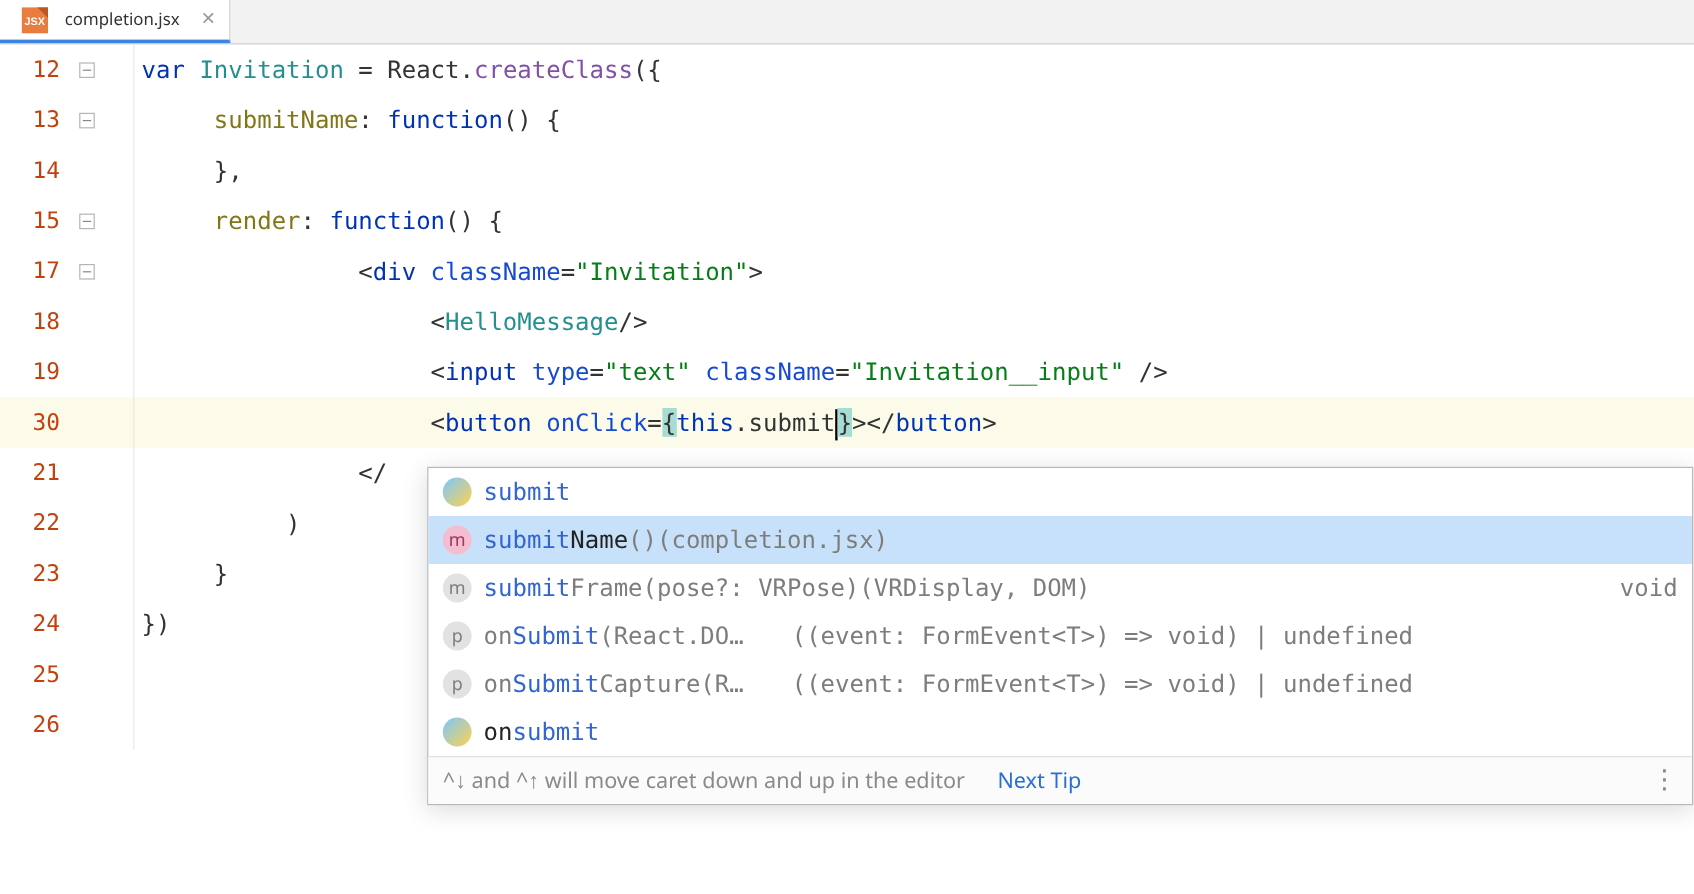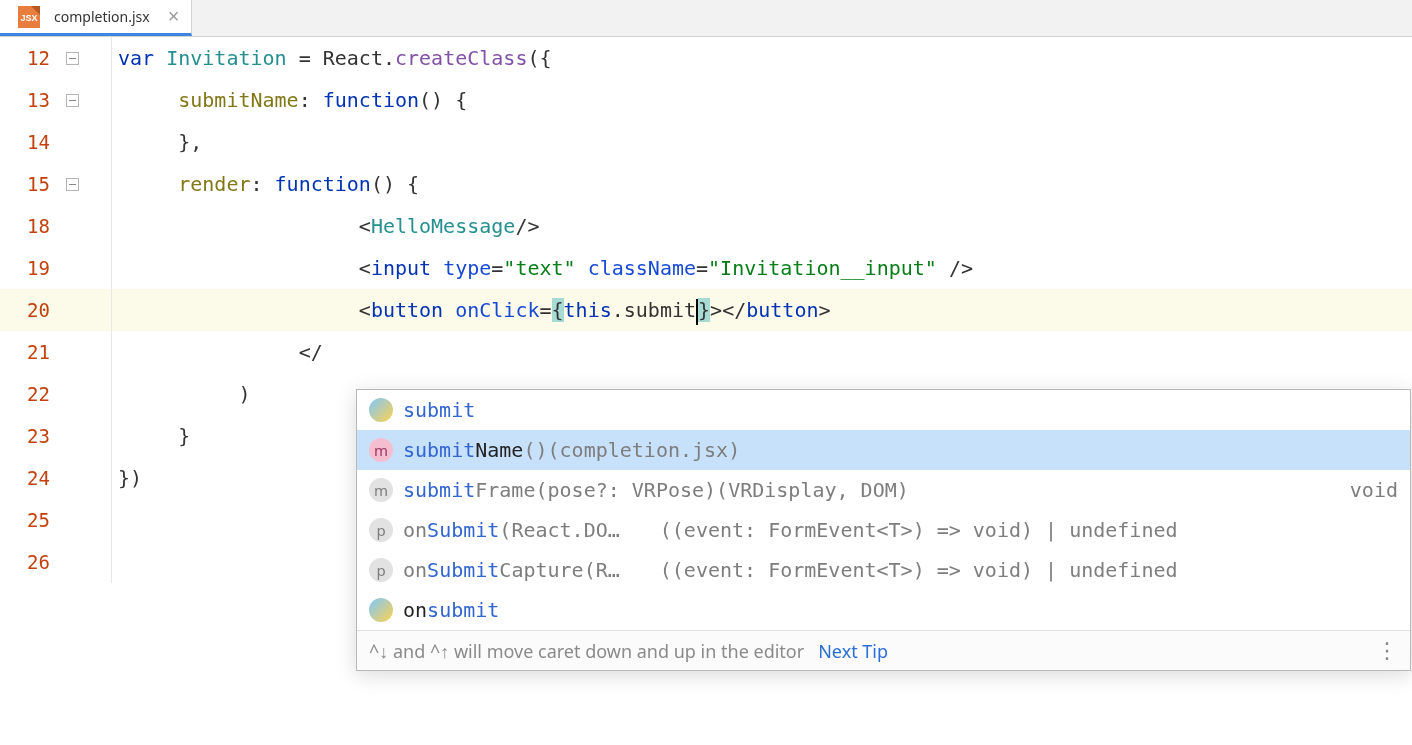--- a/index.html
+++ b/index.html
@@ -127,21 +127,21 @@
 .pop-mid { color: #7d7d7d; margin-left: 30px; }
 .pop-right { color: #7d7d7d; margin-left: auto; }
 .pop-rest-grey { color: #7d7d7d; }
 .popup-footer {
   display: flex;
   align-items: center;
   height: 40px;
   padding: 0 12px;
   border-top: 1px solid #e0e0e0;
   background: #fbfbfb;
-  gap: 8px;
+  gap: 21px;
 }
 .footer-text { font-family: system-ui, sans-serif; font-size: 18px; color: #8a8a8a; }
 .footer-link { font-family: system-ui, sans-serif; font-size: 18px; color: #2a6fd4; margin-left: 6px; }
 .kebab { margin-left: auto; color: #888; font-size: 22px; letter-spacing: 0; line-height: 8px; }
 .sel-text { color: #222; }
 </style>
 </head>
 <body>
 
 <div class="tabs">
@@ -180,31 +180,38 @@
       <div class="code">     <span class="plain">},</span></div>
     </div>
     <div class="line">
       <div class="ln">15</div>
       <div class="fold-col">
           <span class="fold-minus"></span>
         </div>
       <div class="code">     <span class="prop">render</span><span class="plain">: </span><span class="kw">function</span><span class="plain">() {</span></div>
     </div>
     <div class="line">
+      <div class="ln">17</div>
+      <div class="fold-col">
+          <span class="fold-minus"></span>
+        </div>
+      <div class="code">               <span class="plain">&lt;</span><span class="tag">div</span><span> </span><span class="attr">className</span><span class="plain">=</span><span class="str">"Invitation"</span><span class="plain">&gt;</span></div>
+    </div>
+    <div class="line">
       <div class="ln">18</div>
       <div class="fold-col"></div>
       <div class="code">                    <span class="plain">&lt;</span><span class="comp">HelloMessage</span><span class="plain">/&gt;</span></div>
     </div>
     <div class="line">
       <div class="ln">19</div>
       <div class="fold-col"></div>
       <div class="code">                    <span class="plain">&lt;</span><span class="tag">input</span><span> </span><span class="attr">type</span><span class="plain">=</span><span class="str">"text"</span><span> </span><span class="attr">className</span><span class="plain">=</span><span class="str">"Invitation__input"</span><span class="plain"> /&gt;</span></div>
     </div>
     <div class="line hl-line">
-      <div class="ln">20</div>
+      <div class="ln">30</div>
       <div class="fold-col"></div>
       <div class="code">                    <span class="plain">&lt;</span><span class="tag">button</span><span> </span><span class="attr">onClick</span><span class="plain">=</span><span class="cursor-bg plain">{</span><span class="kw">this</span><span class="plain">.</span><span class="plain">submit</span><span class="caret"></span><span class="cursor-bg plain">}</span><span class="plain">&gt;</span><span class="plain">&lt;/</span><span class="tag">button</span><span class="plain">&gt;</span></div>
     </div>
     <div class="line">
       <div class="ln">21</div>
       <div class="fold-col"></div>
       <div class="code">               <span class="plain">&lt;/</span></div>
     </div>
     <div class="line">
       <div class="ln">22</div>

